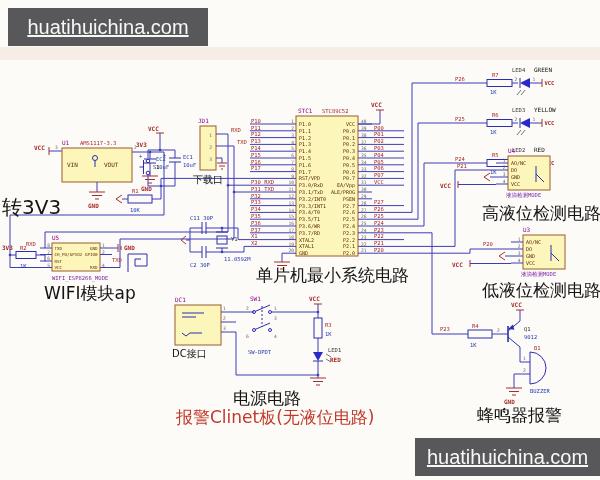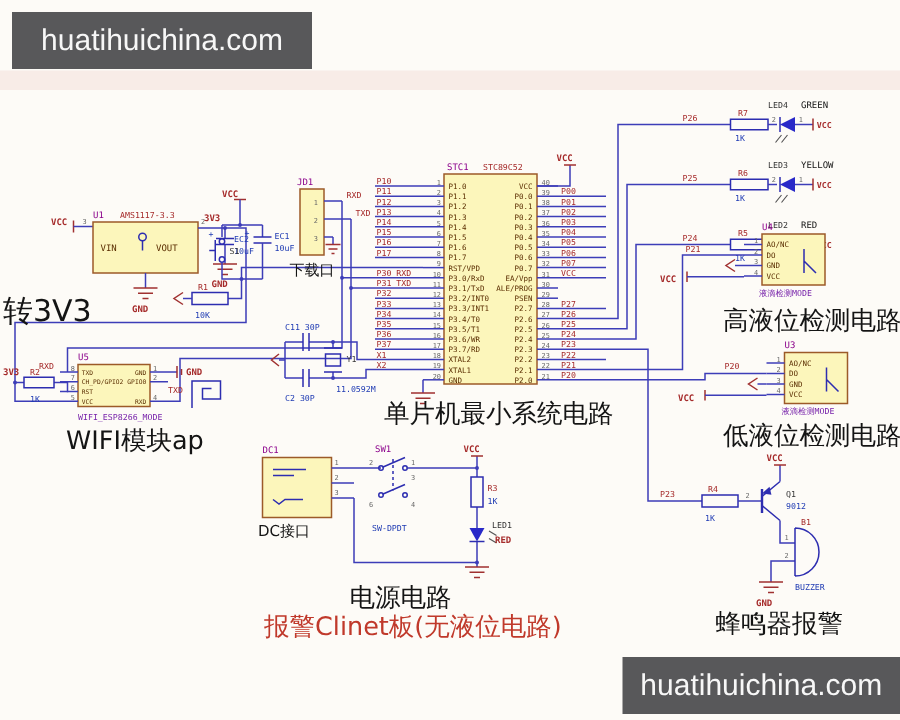--- a/index.html
+++ b/index.html
@@ -1,19 +1,19 @@
 <!DOCTYPE html>
 <html><head>
 <meta charset="utf-8">
 <style>
   html,body{margin:0;padding:0;background:#e9e9e9;}
   #page{position:relative;width:600px;height:480px;background:#fdfbf7;overflow:hidden;
         font-family:"DejaVu Sans",sans-serif;}
   .wm{position:absolute;background:#58585a;color:#f7f7f7;
-      font:20px "Liberation Sans",sans-serif;display:flex;align-items:center;justify-content:center;}
+      font:20px "Liberation Sans",sans-serif;display:flex;align-items:center;justify-content:center;text-decoration:underline;}
   #wm-top{left:8px;top:8px;width:200px;height:38px;}
   #wm-bot{left:415px;top:438px;width:185px;height:38px;}
   svg{position:absolute;left:0;top:0;}
   svg text{font:5.5px "DejaVu Sans Mono",monospace;}
   .wire{stroke:#3d3db8;stroke-width:1;fill:none;}
   .comp{stroke:#2d2db0;stroke-width:1;fill:none;}
   .gnd{stroke:#a03030;stroke-width:1;fill:none;}
   .cbox{fill:#fcf6bb;stroke:#9c5a28;stroke-width:1;}
   .dot{fill:#3d3db8;}
   .net{fill:#a52a2a;font:5.5px "DejaVu Sans Mono",monospace;}

